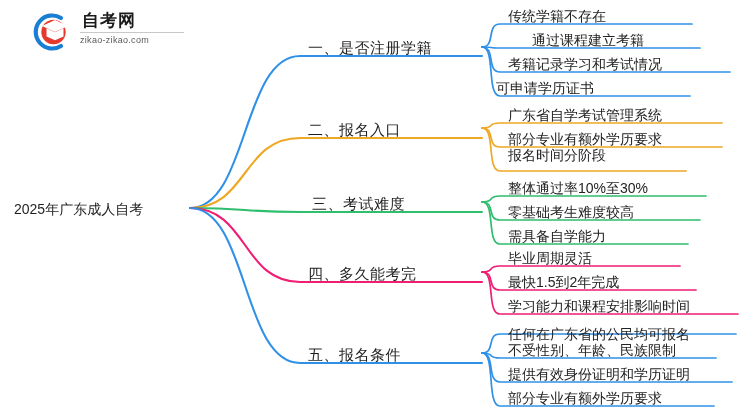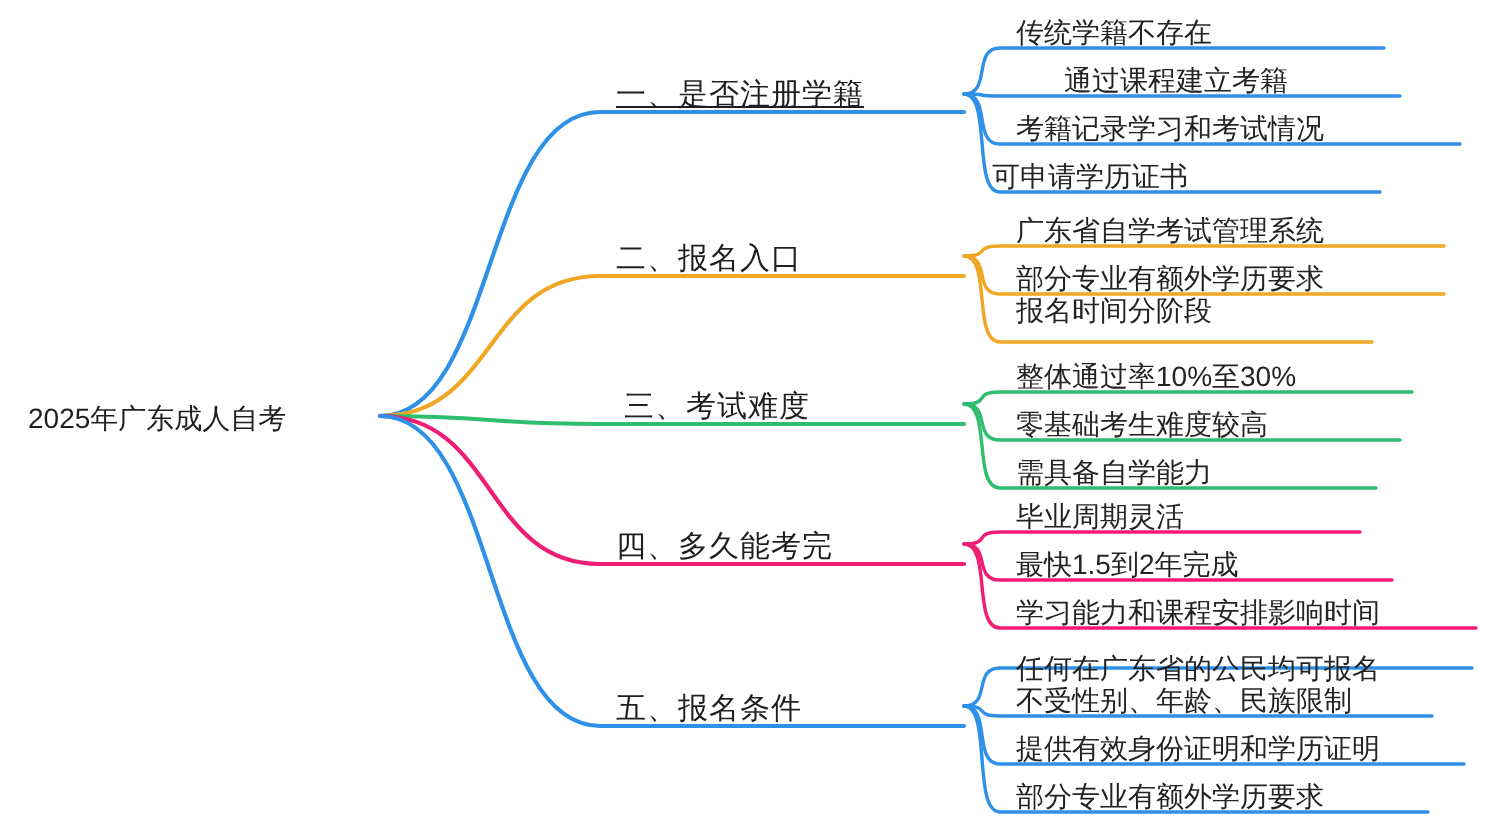--- a/index.html
+++ b/index.html
@@ -86,20 +86,33 @@
   .leaf-label {
     font-size: 14px;
     color: #232323;
   }
 </style>
 </head>
 <body>
 
 <div id="mindmap-root">
 
+  <div id="brand-logo">
+    <svg class="logo-mark" viewBox="0 0 46 42">
+      <path id="logo-arc" d="M33 8 A16.5 16.5 0 1 0 33 36" fill="none" stroke="#1a7fd4" stroke-width="4.2" stroke-linecap="round"></path>
+      <circle id="logo-disc" cx="25.5" cy="22" r="12.2" fill="#e6392e"></circle>
+      <path id="logo-cap-top" d="M14 16 L27 10 L40 16 L27 22 Z" fill="#ffffff"></path>
+      <path id="logo-cap-body" d="M18.5 18.2 L18.5 26.5 L27 30.2 L35.5 26.5 L35.5 18.2 L27 22.2 Z" fill="#ffffff"></path>
+    </svg>
+    <div class="logo-text-wrap">
+      <div class="logo-title">自考网</div>
+      <div class="logo-rule"></div>
+      <div class="logo-sub">zikao-zikao.com</div>
+    </div>
+  </div>
 
   <svg id="connector-layer" viewBox="0 0 750 410">
       <path d="M 190 208 C 248 208 242 56 300 56 L 482 56" fill="none" stroke="#2f90e8" stroke-width="2.1" stroke-linecap="round"></path>
       <path d="M 482 47 C 496 47 486 24 500 24 L 692 24" fill="none" stroke="#2f90e8" stroke-width="1.7" stroke-linecap="round"></path>
       <path d="M 482 47 C 496 47 486 48 500 48 L 700 48" fill="none" stroke="#2f90e8" stroke-width="1.7" stroke-linecap="round"></path>
       <path d="M 482 47 C 496 47 486 72 500 72 L 730 72" fill="none" stroke="#2f90e8" stroke-width="1.7" stroke-linecap="round"></path>
       <path d="M 482 47 C 496 47 486 96 500 96 L 690 96" fill="none" stroke="#2f90e8" stroke-width="1.7" stroke-linecap="round"></path>
       <path d="M 190 208 C 248 208 242 138 300 138 L 482 138" fill="none" stroke="#efa724" stroke-width="2.1" stroke-linecap="round"></path>
       <path d="M 482 128 C 496 128 486 123 500 123 L 722 123" fill="none" stroke="#efa724" stroke-width="1.7" stroke-linecap="round"></path>
       <path d="M 482 128 C 496 128 486 147 500 147 L 722 147" fill="none" stroke="#efa724" stroke-width="1.7" stroke-linecap="round"></path>
@@ -118,21 +131,21 @@
       <path d="M 482 353 C 496 353 486 382 500 382 L 732 382" fill="none" stroke="#2f90e8" stroke-width="1.7" stroke-linecap="round"></path>
       <path d="M 482 353 C 496 353 486 406 500 406 L 714 406" fill="none" stroke="#2f90e8" stroke-width="1.7" stroke-linecap="round"></path>
     </svg>
 
   <div id="node-layer">
       <div class="node-label root-label" style="left: 14px; top: 202px;">2025年广东成人自考</div>
       <div class="node-label leaf-label" style="left: 508px; top: 9px;">传统学籍不存在</div>
       <div class="node-label leaf-label" style="left: 532px; top: 33px;">通过课程建立考籍</div>
       <div class="node-label leaf-label" style="left: 508px; top: 57px;">考籍记录学习和考试情况</div>
       <div class="node-label leaf-label" style="left: 496px; top: 81px;">可申请学历证书</div>
-      <div class="node-label branch-label" style="left: 308px; top: 40px; text-decoration: underline;">一、是否注册学籍</div>
+      <div class="node-label branch-label" style="left: 308px; top: 40px;">一、是否注册学籍</div>
       <div class="node-label leaf-label" style="left: 508px; top: 108px;">广东省自学考试管理系统</div>
       <div class="node-label leaf-label" style="left: 508px; top: 132px;">部分专业有额外学历要求</div>
       <div class="node-label leaf-label" style="left: 508px; top: 148px;">报名时间分阶段</div>
       <div class="node-label branch-label" style="left: 308px; top: 122px;">二、报名入口</div>
       <div class="node-label leaf-label" style="left: 508px; top: 181px;">整体通过率10%至30%</div>
       <div class="node-label leaf-label" style="left: 508px; top: 205px;">零基础考生难度较高</div>
       <div class="node-label leaf-label" style="left: 508px; top: 229px;">需具备自学能力</div>
       <div class="node-label branch-label" style="left: 312px; top: 196px;">三、考试难度</div>
       <div class="node-label leaf-label" style="left: 508px; top: 251px;">毕业周期灵活</div>
       <div class="node-label leaf-label" style="left: 508px; top: 275px;">最快1.5到2年完成</div>

